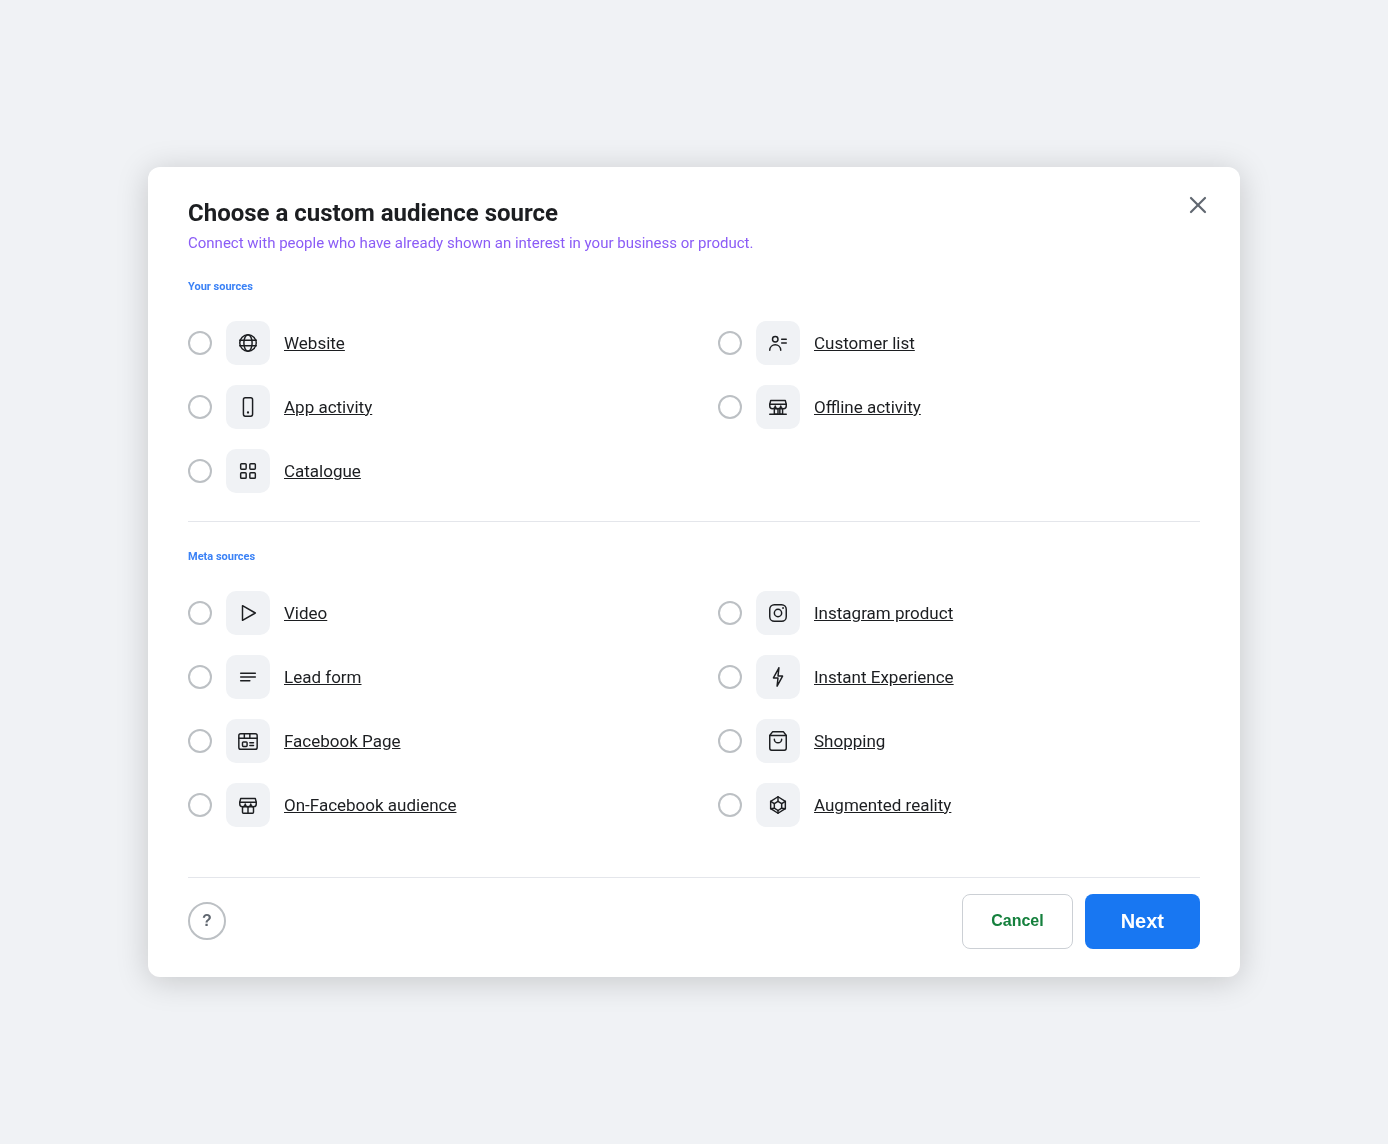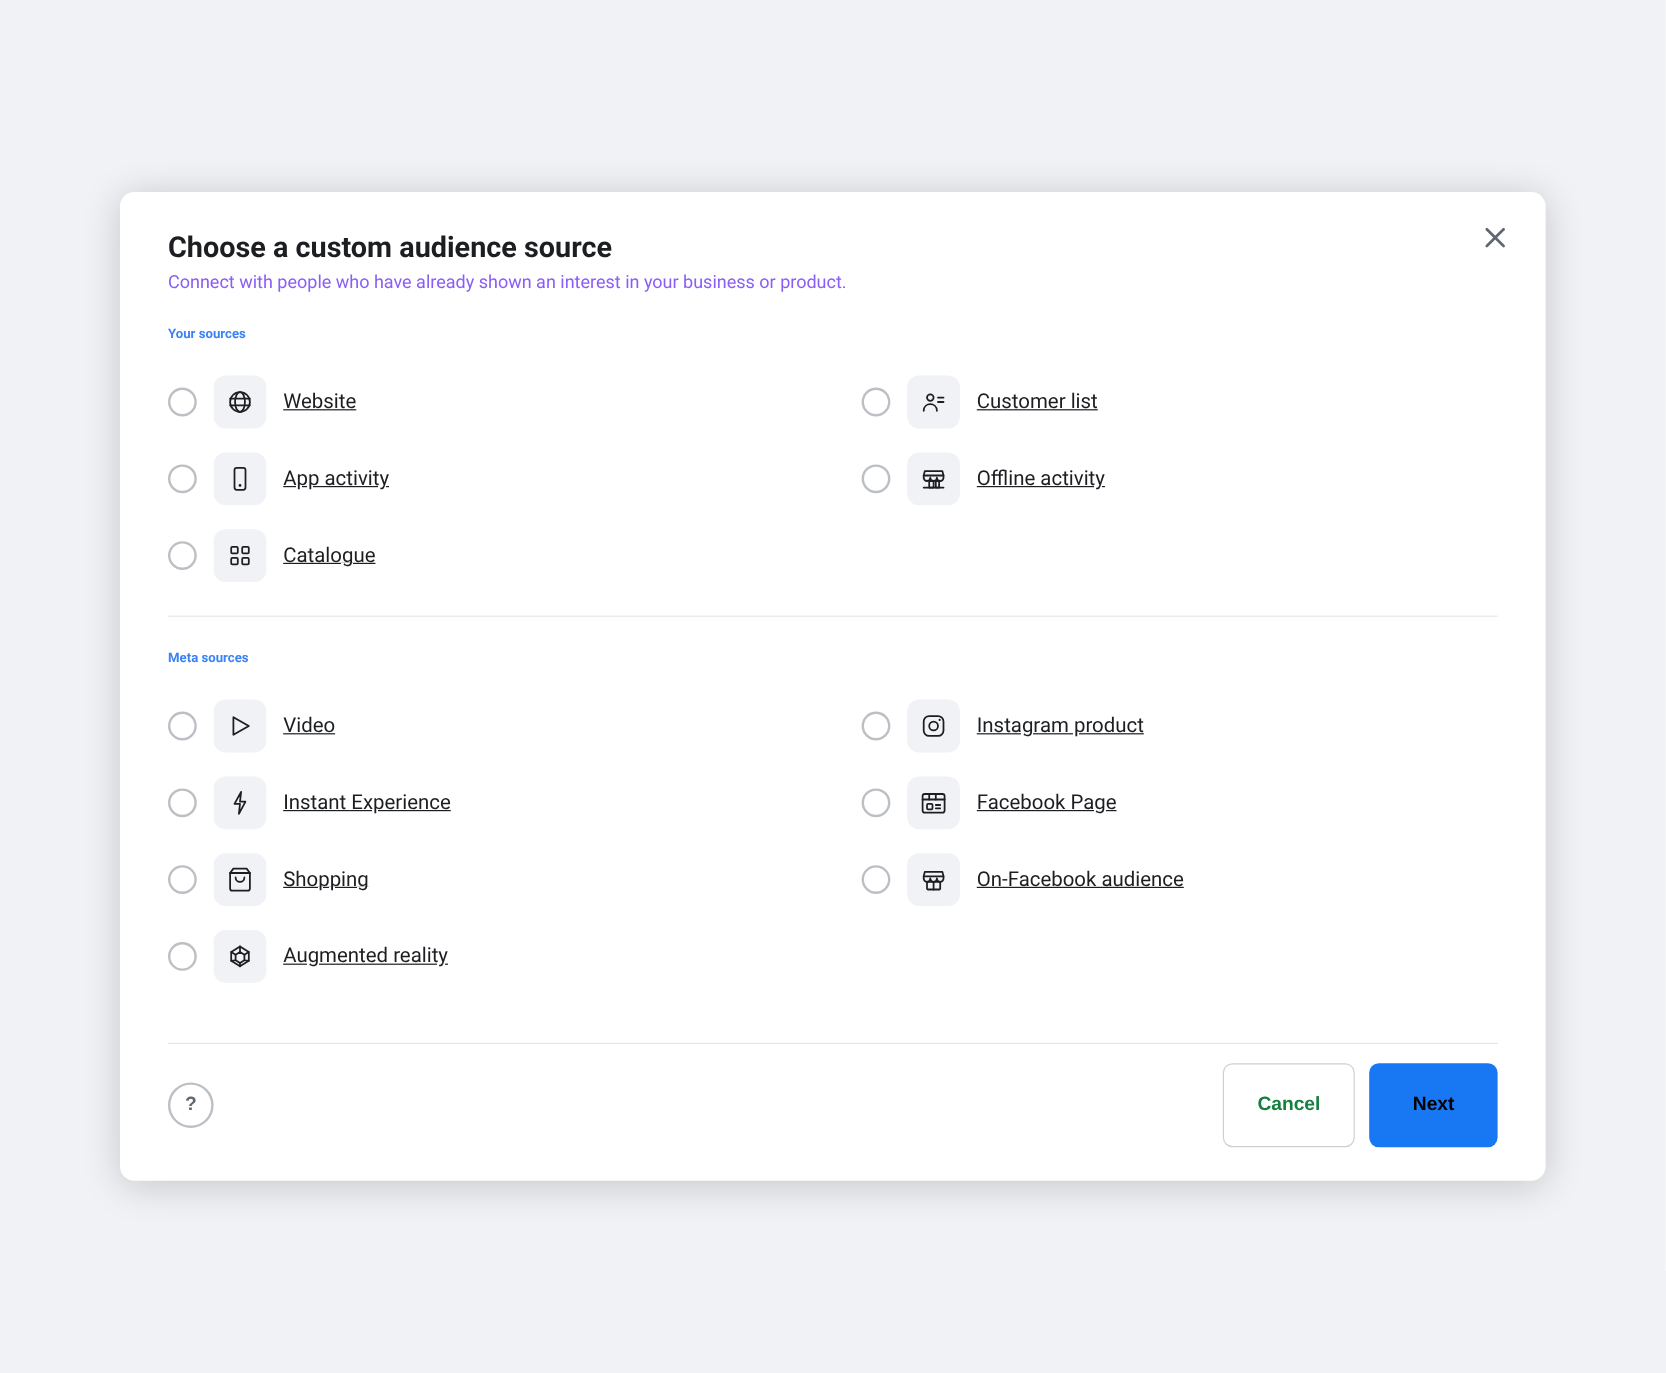--- a/index.html
+++ b/index.html
@@ -7,21 +7,21 @@
       font-family: -apple-system, BlinkMacSystemFont, 'Segoe UI', Roboto, sans-serif;
       background: #f0f2f5;
       display: flex;
       align-items: center;
       justify-content: center;
       min-height: 100vh;
     }
     .modal {
       background: #fff;
       border-radius: 12px;
-      width: 1188px;
+      width: 1092px;
       max-width: 98vw;
       padding: 32px 40px 28px 40px;
       position: relative;
       box-shadow: 0 4px 32px rgba(0,0,0,0.18);
     }
     .modal-header {
       margin-bottom: 6px;
     }
     .modal-title {
       font-size: 24px;
@@ -130,24 +130,24 @@
       padding: 10px 28px;
       font-size: 16px;
       font-weight: 600;
       color: #15803d;
       cursor: pointer;
     }
     .next-btn {
       background: #1877f2;
       border: none;
       border-radius: 8px;
-      padding: 26px 36px;
-      font-size: 16px;
+      padding: 16px 36px;
+      font-size: 20px;
       font-weight: 600;
-      color: #000000;
+      color: #ffffff;
       cursor: pointer;
     }
     .divider {
       border: none;
       border-top: 1px solid #e4e6eb;
       margin: 8px 0 0 0;
     }
   </style>
 </head>
 <body>
@@ -252,20 +252,31 @@
       <div class="icon-box">
         <svg viewBox="0 0 24 24">
             <rect x="3" y="3" width="18" height="18" rx="5"></rect>
             <circle cx="12" cy="12" r="4"></circle>
             <circle cx="17.5" cy="6.5" r="1" fill="#1c1e21" stroke="none"></circle>
           </svg>
       </div>
       <span class="option-label">Instagram product</span>
     </div>
 
+    <div class="option-row">
+      <div class="radio-circle"></div>
+      <div class="icon-box">
+        <svg viewBox="0 0 24 24">
+            <line x1="4" y1="8" x2="20" y2="8"></line>
+            <line x1="4" y1="12" x2="20" y2="12"></line>
+            <line x1="4" y1="16" x2="14" y2="16"></line>
+          </svg>
+      </div>
+      <span class="option-label">Lead form</span>
+    </div>
 
 
     <div class="option-row">
       <div class="radio-circle"></div>
       <div class="icon-box">
         <svg viewBox="0 0 24 24">
             <polyline points="13,2 7,13 12,13 11,22 17,11 12,11 13,2"></polyline>
           </svg>
       </div>
       <span class="option-label">Instant Experience</span>

